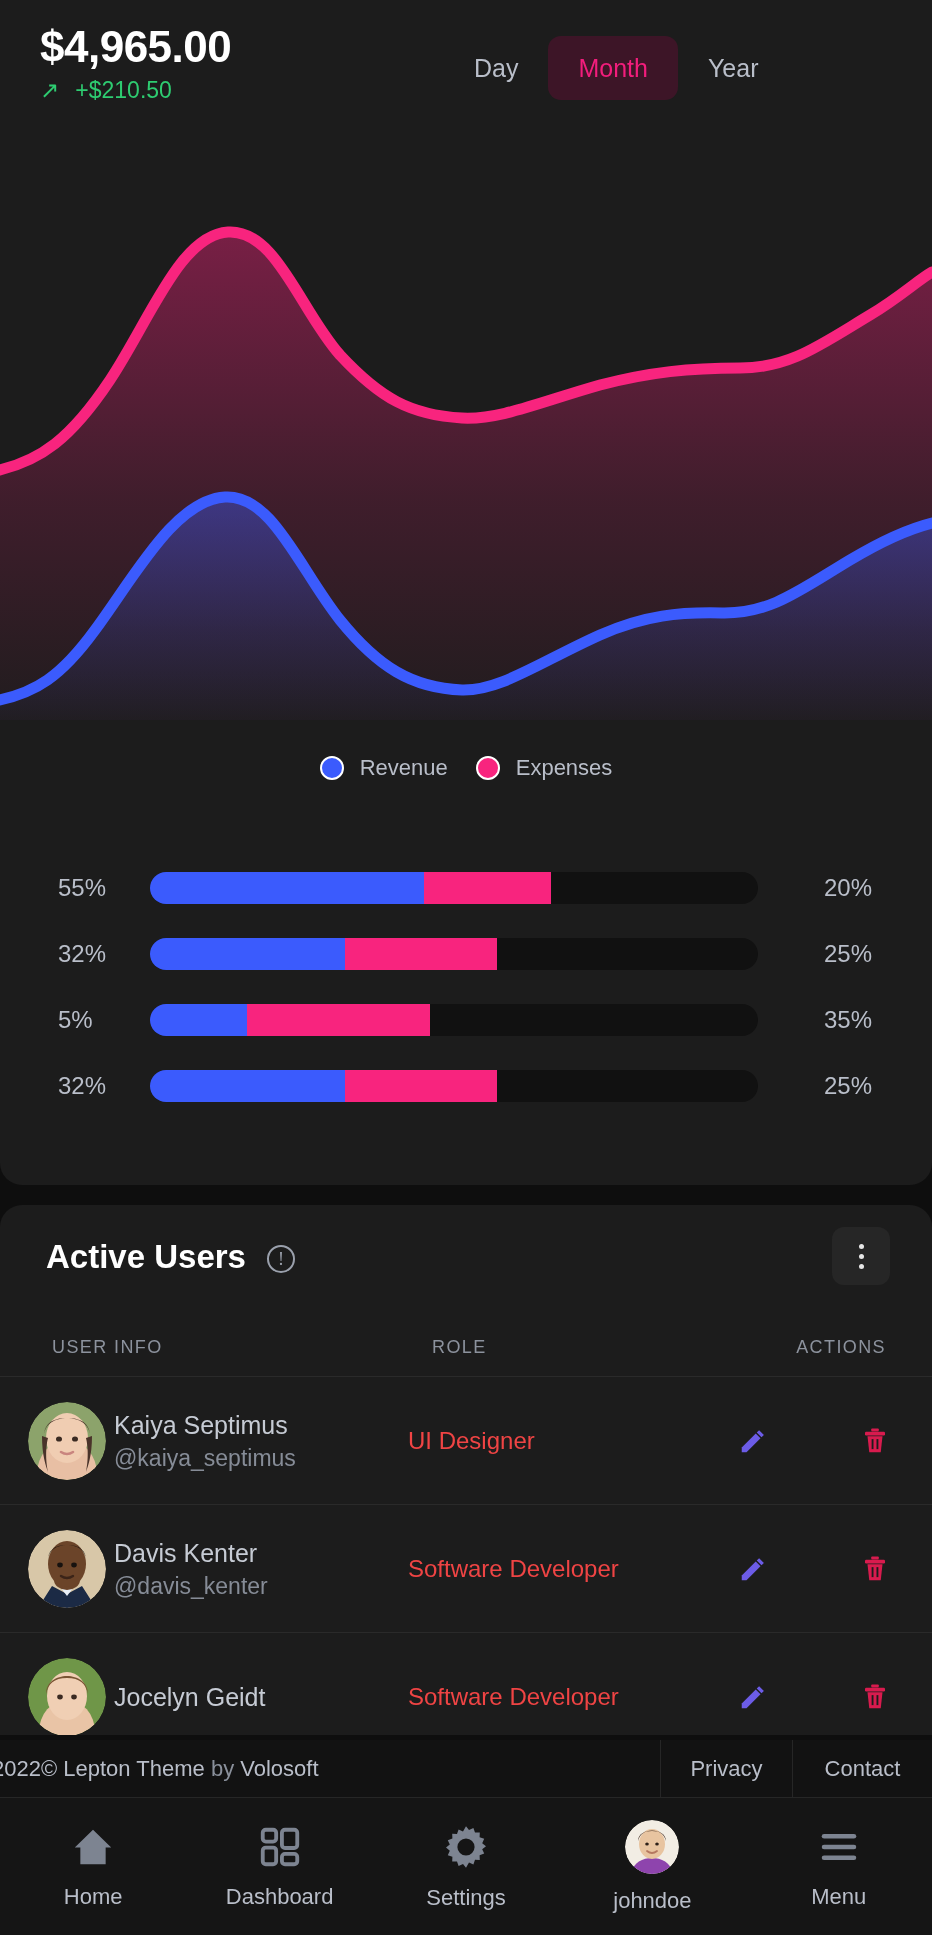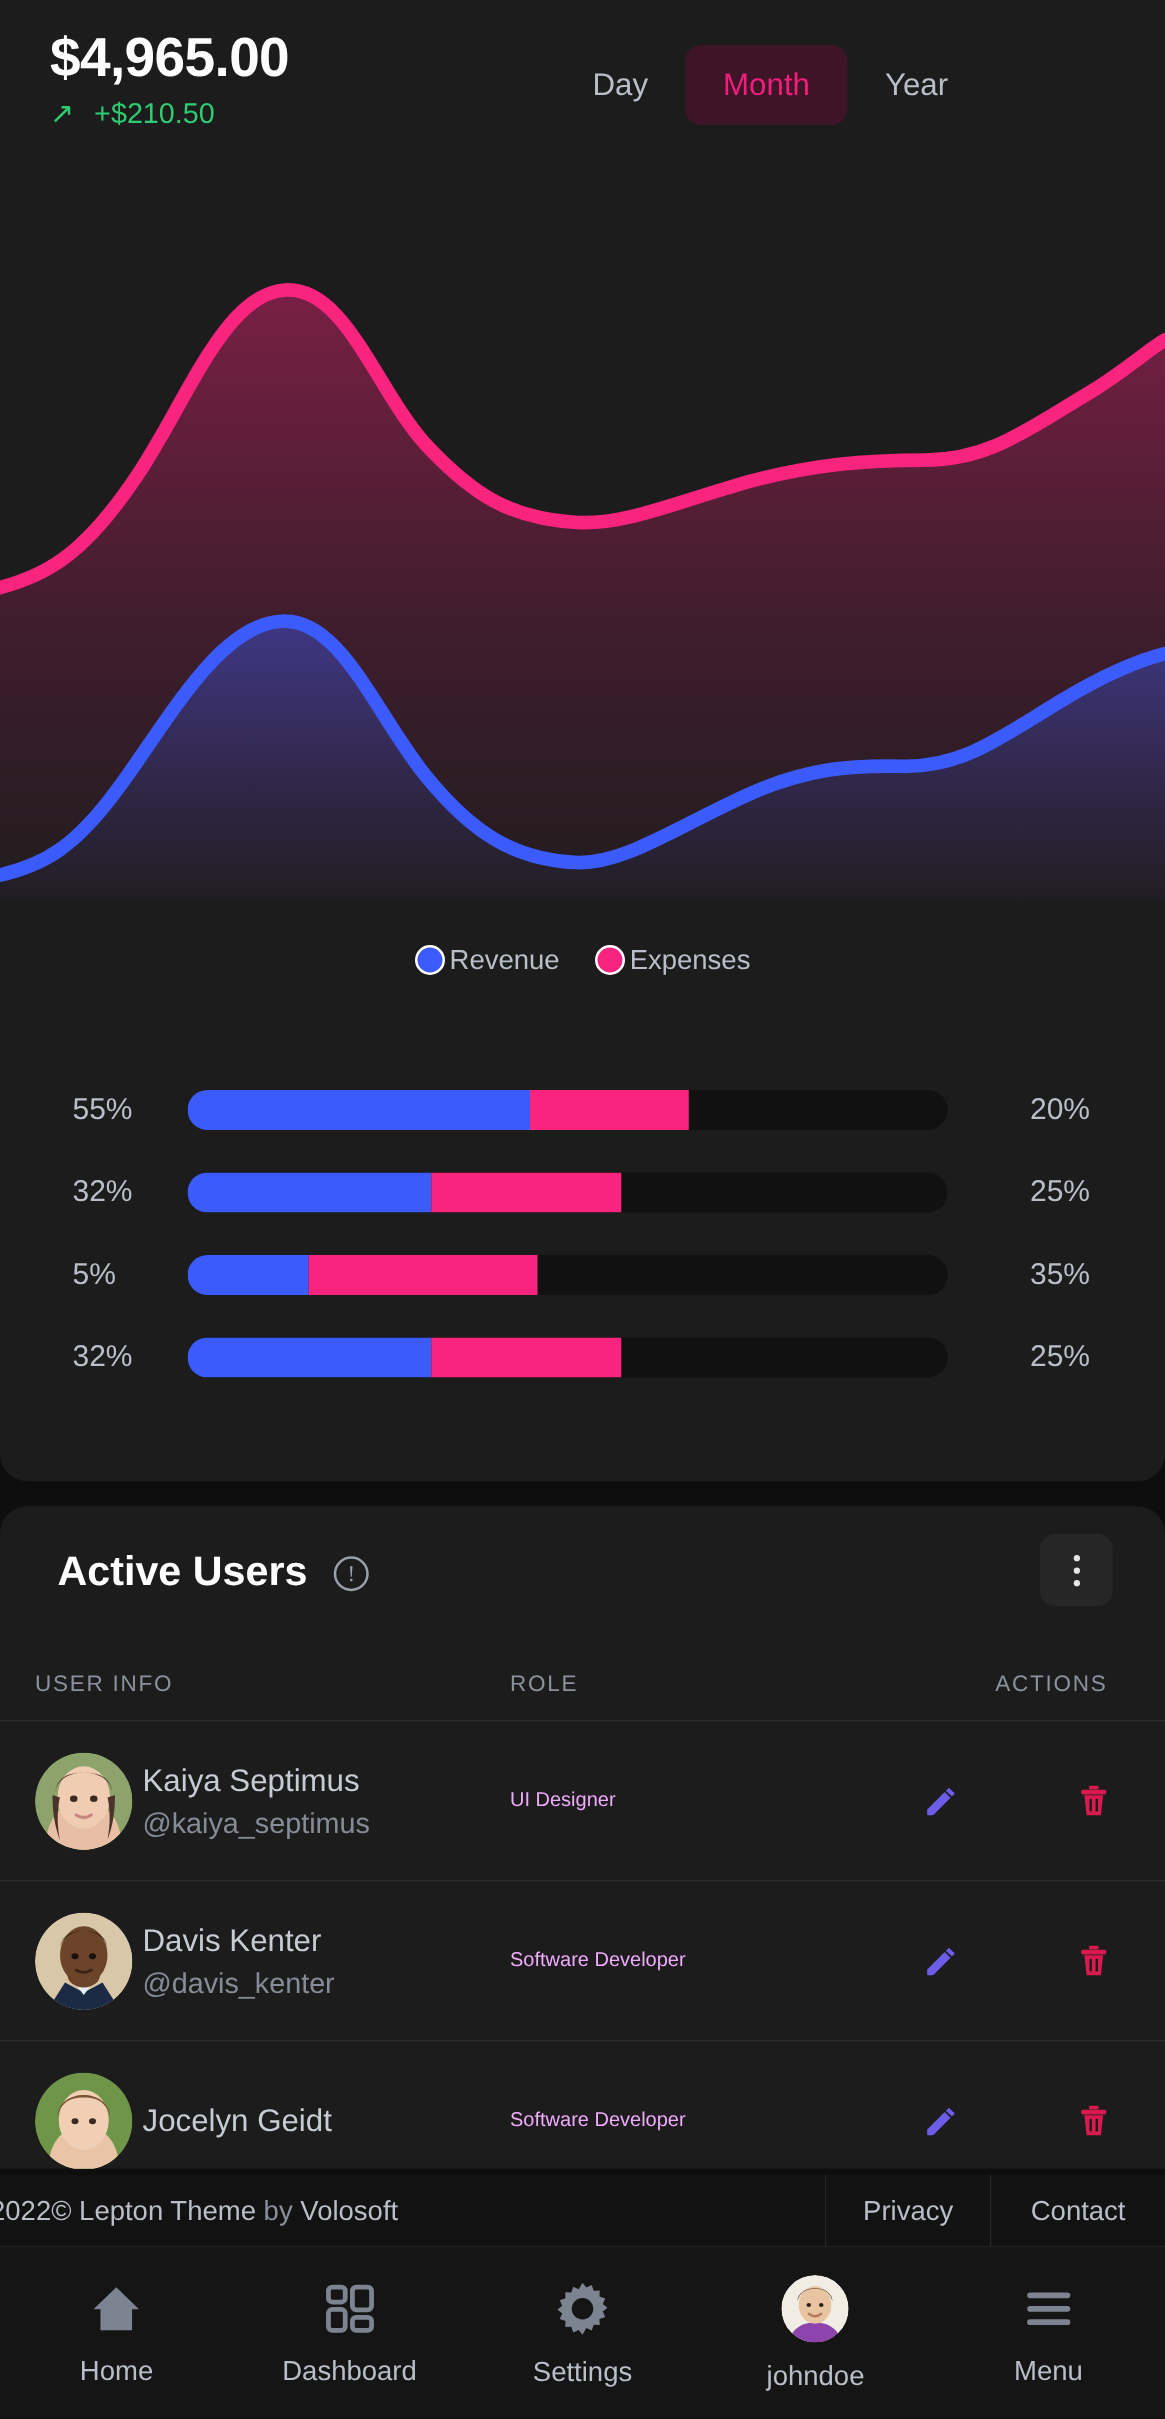--- a/index.html
+++ b/index.html
@@ -86,21 +86,21 @@
   
   .legend {
     position: absolute;
     left: 0; top: 755px;
     width: 932px;
     display: flex;
     justify-content: center;
     align-items: center;
     gap: 28px;
   }
-  .legend-item { display: flex; align-items: center; gap: 4px; }
+  .legend-item { display: flex; align-items: center; gap: 16px; }
   .legend-dot {
     width: 24px; height: 24px; border-radius: 50%;
     border: 2px solid #ffffff;
     display: inline-block;
   }
   .legend-label { font-size: 22px; color: #b9bec9; line-height: 26px; }
 
   
   .bars { position: absolute; left: 0; top: 855px; width: 932px; }
   .bar-row {
@@ -188,21 +188,21 @@
     display: flex;
     align-items: center;
     padding: 22px 42px 18px 28px;
   }
   .th {
     font-size: 18px;
     color: #8c929d;
     letter-spacing: 1.4px;
     text-transform: uppercase;
   }
-  .th.user { width: 380px; }
+  .th.user { width: 380px; margin-left: 24px; }
   .th.role { flex: 1; }
   .th.actions { width: 180px; text-align: right; padding-right: 4px; }
 
   .urow {
     display: flex;
     align-items: center;
     padding: 0 42px 0 28px;
     height: 128px;
     border-top: 1px solid #2a2a2a;
   }
@@ -213,21 +213,21 @@
     gap: 8px;
   }
   .avatar {
     width: 78px; height: 78px; border-radius: 50%;
     flex: 0 0 78px;
     overflow: hidden;
     position: relative;
   }
   .uname { font-size: 25px; color: #c6cbd4; line-height: 34px; }
   .uhandle { font-size: 23px; color: #868c97; line-height: 32px; }
-  .ucell-role { flex: 1; font-size: 16px; color: #f0abfc; }
+  .ucell-role { flex: 1; font-size: 24px; color: #ef4444; }
   .ucell-actions {
     width: 180px;
     display: flex;
     justify-content: space-between;
     align-items: center;
     padding-left: 28px;
   }
   .act-icon { cursor: pointer; display: block; }
 
   

